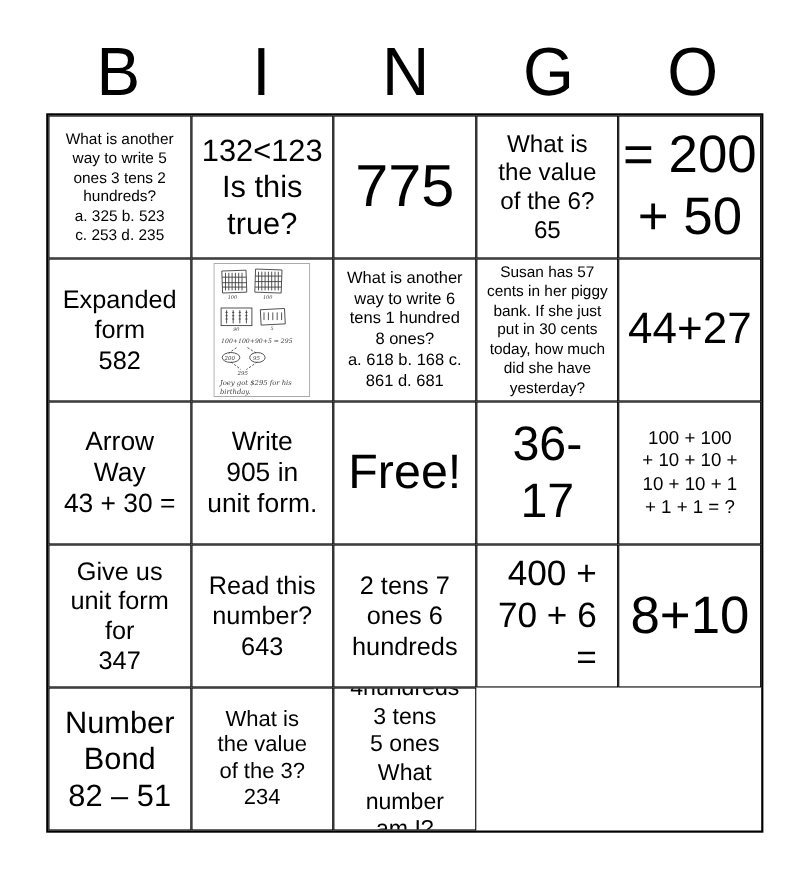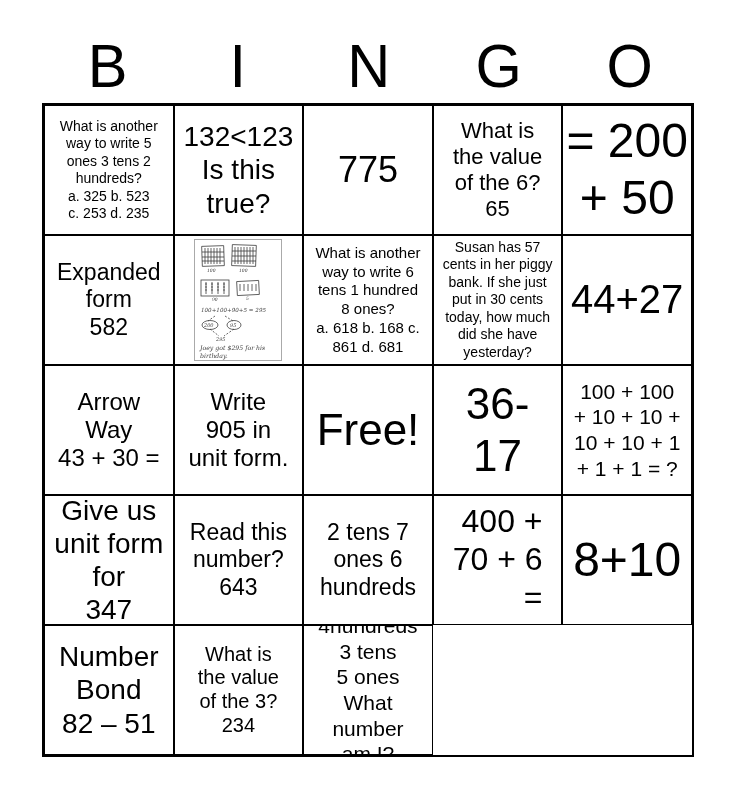--- a/index.html
+++ b/index.html
@@ -55,33 +55,33 @@
     padding: 2px 3px;
     overflow: hidden;
   }
   .cell .cv {
     white-space: pre-line;
     line-height: 1.18;
   }
   .f14 .cv { font-size: 14px; line-height: 1.25; }
   .f16 .cv { font-size: 15px; line-height: 1.25; }
   .f17 .cv { font-size: 21px; line-height: 1.22; }
-  .f19 .cv { font-size: 21px; line-height: 1.22; }
+  .f19 .cv { font-size: 17px; line-height: 1.22; }
   .f20 .cv { font-size: 20px; }
-  .f21 .cv { font-size: 28px; }
+  .f21 .cv { font-size: 23px; }
   .f22 .cv { font-size: 22px; }
   .f23 .cv { font-size: 23px; }
   .f24 .cv { font-size: 24px; }
   .f28 .cv { font-size: 28px; }
   .f32 .cv { font-size: 32px; text-align: right; }
   .f40 .cv { font-size: 40px; }
   .f42 .cv { font-size: 48px; }
   .f44 .cv { font-size: 44px; }
   .f48 .cv { font-size: 48px; }
-  .f54 .cv { font-size: 36px; }
+  .f54 .cv { font-size: 54px; }
   .sketch-svg text {
     font-family: "DejaVu Serif", serif;
     font-style: italic;
     fill: #3d3d3d;
     stroke: none;
   }
 </style>
 </head>
 <body>
 

